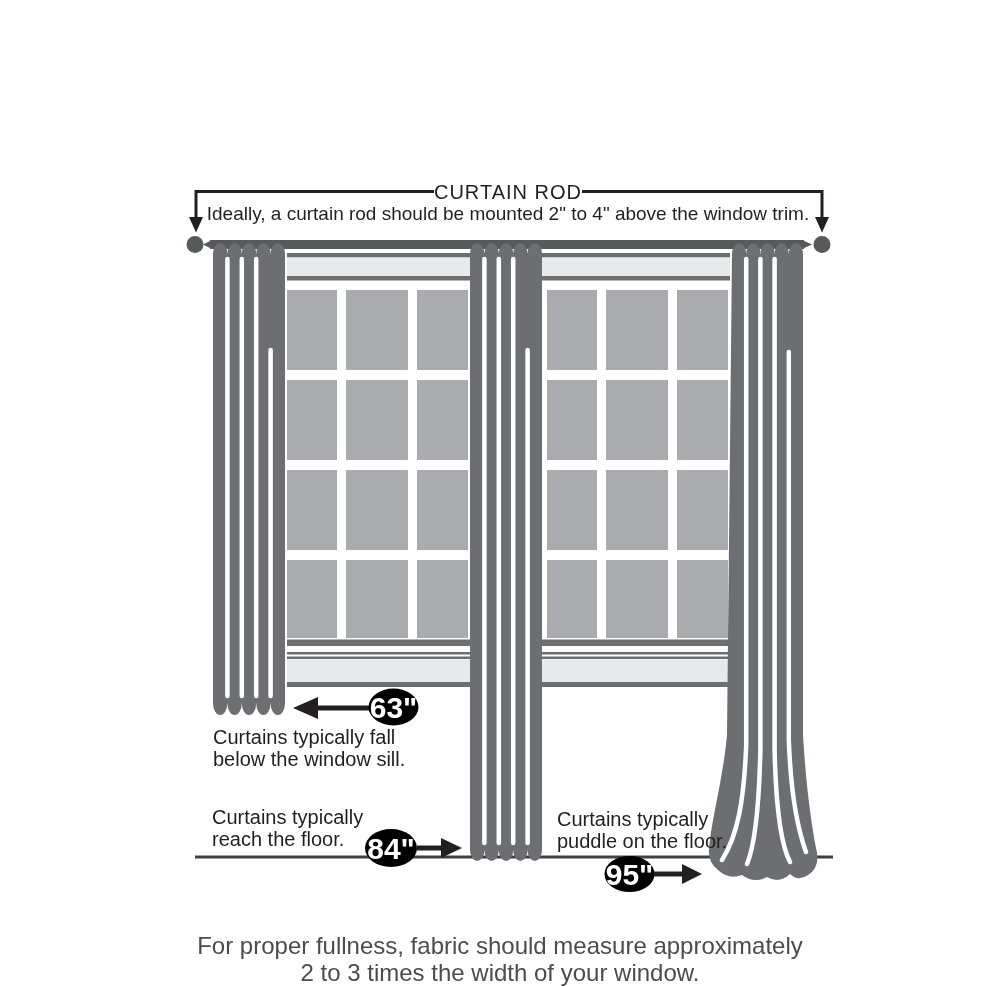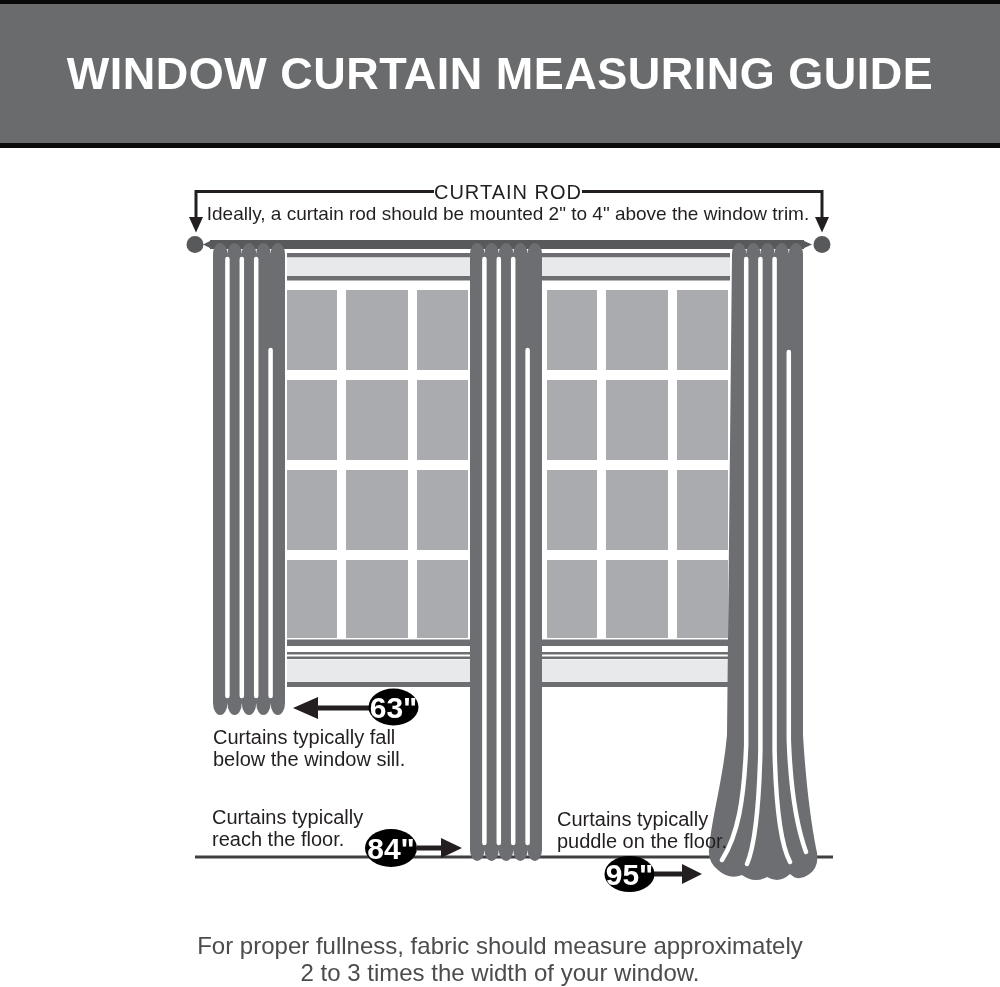--- a/index.html
+++ b/index.html
@@ -38,23 +38,20 @@
   .m-arrow-shaft{stroke:var(--label_text);stroke-width:5;}
   .m-arrow-head{fill:var(--label_text);}
   .m-label{fill:var(--label_text);font-size:20px;}
   .footer-text{fill:var(--footer_text);font-size:24px;text-anchor:middle;}
 </style>
 </head>
 <body>
 
 <div class="page">
 
-  <div class="header">
-    <h1>WINDOW CURTAIN MEASURING GUIDE</h1>
-  </div>
 
   <svg width="1000" height="837" viewBox="0 150 1000 837">
 
     <g>
       <line class="callout-line" x1="196" y1="191.5" x2="434" y2="191.5"></line>
       <line class="callout-line" x1="582" y1="191.5" x2="822" y2="191.5"></line>
       <line class="callout-line" x1="196" y1="190" x2="196" y2="218"></line>
       <line class="callout-line" x1="822" y1="190" x2="822" y2="218"></line>
       <polygon class="callout-head" points="189,217 203,217 196,232.5"></polygon>
       <polygon class="callout-head" points="815,217 829,217 822,232.5"></polygon>

